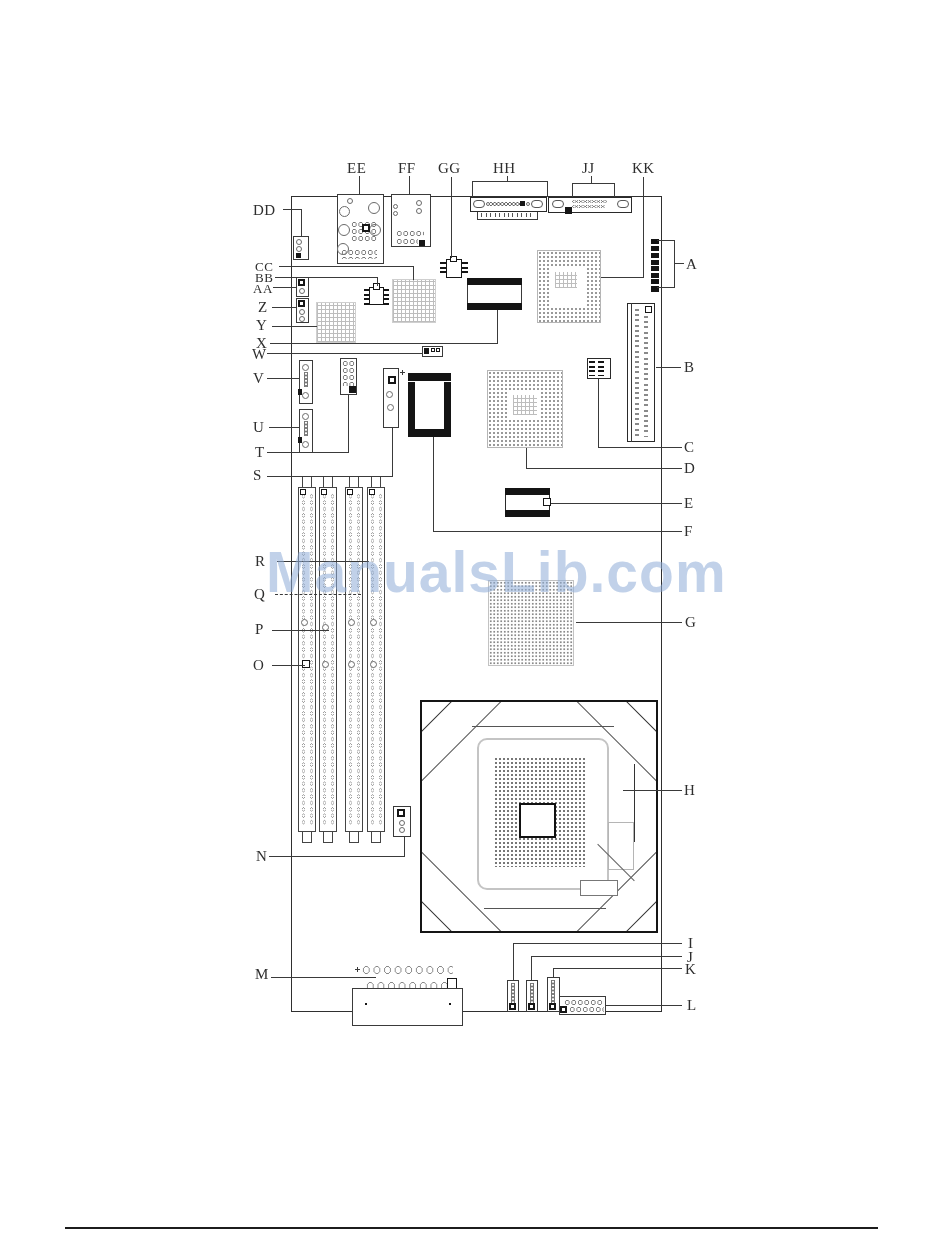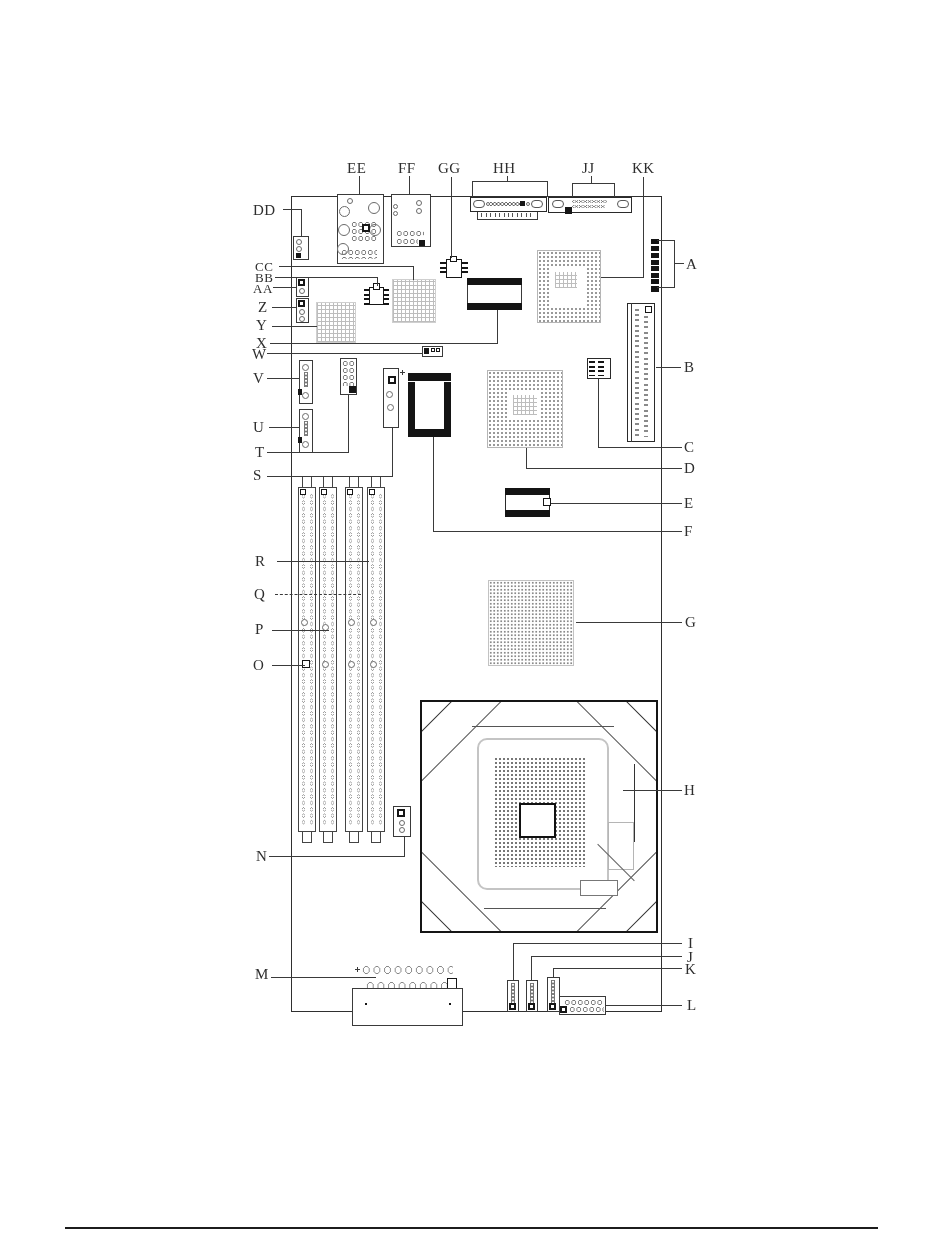--- a/index.html
+++ b/index.html
@@ -382,14 +382,15 @@
   <span class="lbl" style="left:684px;top:461px">D</span>
   <span class="lbl" style="left:684px;top:496px">E</span>
   <span class="lbl" style="left:684px;top:524px">F</span>
   <span class="lbl" style="left:685px;top:615px">G</span>
   <span class="lbl" style="left:684px;top:783px">H</span>
   <span class="lbl" style="left:688px;top:936px">I</span>
   <span class="lbl" style="left:687px;top:950px">J</span>
   <span class="lbl" style="left:685px;top:962px">K</span>
   <span class="lbl" style="left:687px;top:998px">L</span>
 
+  <div class="watermark">ManualsLib.com</div>
   <div class="rule"></div>
 </div>
 
 </body></html>

